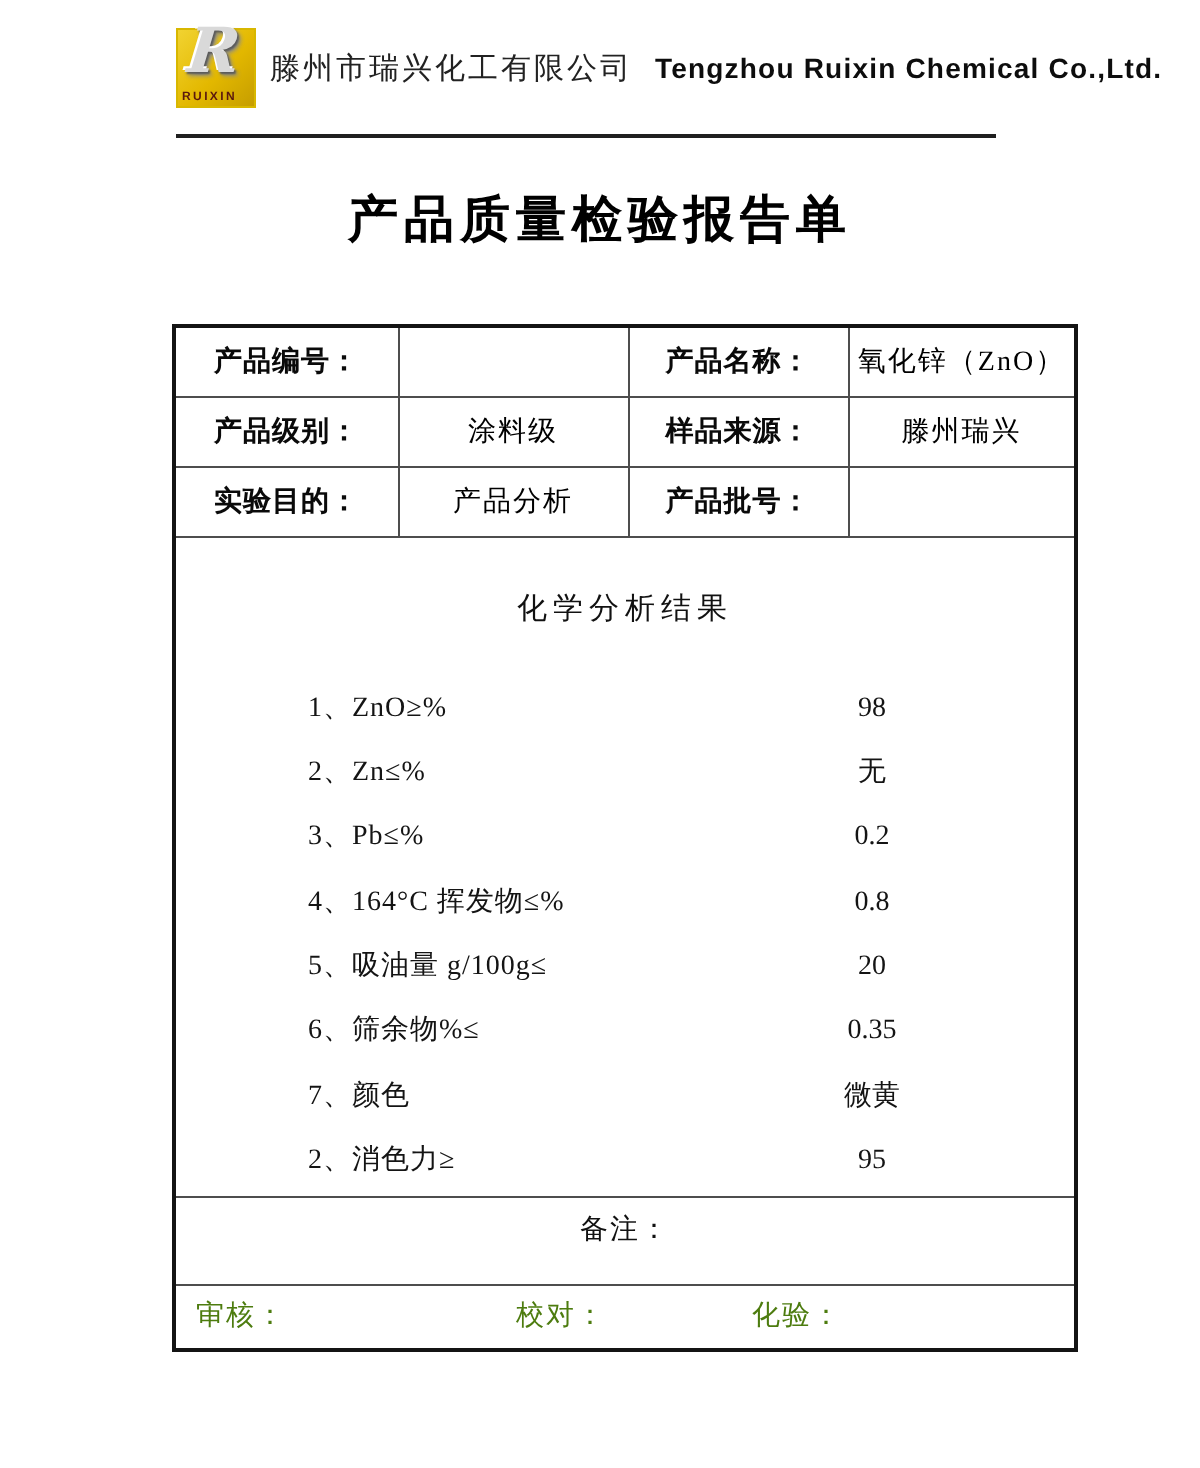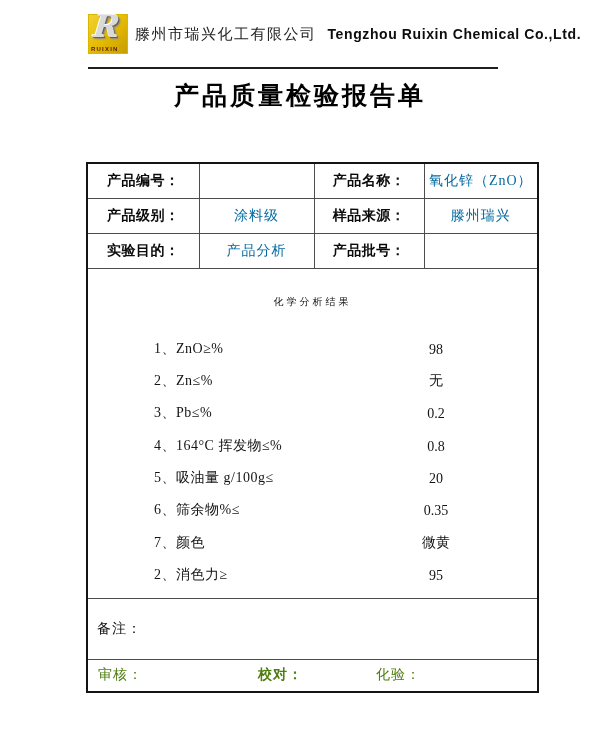--- a/index.html
+++ b/index.html
@@ -31,54 +31,54 @@
   }
   .company-cn { margin-left:7px; font-size:15px; letter-spacing:1.5px; color:#222; white-space:nowrap; }
   .company-en {
     margin-left:11px; font-family:"Liberation Sans","DejaVu Sans",sans-serif;
     font-weight:bold; font-size:14px; letter-spacing:0.6px; color:#0d0d0d; white-space:nowrap;
   }
   .header-rule { position:absolute; top:67px; left:88px; width:410px; height:2px; background:#1f1f1f; }
 
   
   .doc-title {
-    position:absolute; top:79px; left:0; width:100%; text-align:center;
+    position:absolute; top:93px; left:0; width:100%; text-align:center;
     font-family:"Liberation Sans","DejaVu Sans",sans-serif;
     font-weight:bold; font-size:25px; letter-spacing:3px; color:#000;
   }
 
   
   table.report {
     position:absolute; top:162px; left:86px; width:451px;
     border-collapse:collapse; table-layout:fixed;
     border:2px solid #141414;
   }
   table.report td { border:1px solid #4d4d4d; font-size:14px; overflow:hidden; }
   tr.info-row { height:35px; }
   td.lbl {
     font-family:"Liberation Sans","DejaVu Sans",sans-serif;
     font-weight:bold; text-align:center; color:#0a0a0a; letter-spacing:0.5px;
   }
-  td.val { text-align:center; color:#0369a1; letter-spacing:1px; }
+  td.val { text-align:center; color:#000000; letter-spacing:1px; }
 
   
   td.analysis-cell { height:330px; vertical-align:top; position:relative; }
-  .analysis-title { margin-top:26px; text-align:center; font-size:10px; letter-spacing:3px; color:#111; }
+  .analysis-title { margin-top:26px; text-align:center; font-size:15px; letter-spacing:3px; color:#111; }
   .items { margin-top:17px; }
   .item { height:32.3px; position:relative; display:flex; align-items:flex-end; }
   .item-label { margin-left:66px; font-size:14px; letter-spacing:0.5px; color:#141414; white-space:nowrap; }
   .item-value { position:absolute; left:298px; width:100px; text-align:center; font-size:14px; color:#141414; }
 
   
-  td.remarks-cell { height:44px; vertical-align:top; padding:21px 9px; }
+  td.remarks-cell { height:44px; vertical-align:top; padding:7px 9px;text-align:center; }
   .remarks-label { font-size:14px; letter-spacing:1px; color:#111; }
   td.footer-cell { height:33px; position:relative; }
   .sig { position:absolute; top:50%; transform:translateY(-50%); font-size:14px; letter-spacing:1px; color:#4d7c0f; white-space:nowrap; }
   .sig-review { left:10px; }
-  .sig-proofread { left:170px;font-weight:bold; }
+  .sig-proofread { left:170px; }
   .sig-assay { left:288px; }
 </style>
 </head>
 <body>
 
 <div class="page">
 
   <div class="header">
     <div class="logo">
       <div class="logo-r">R</div>

